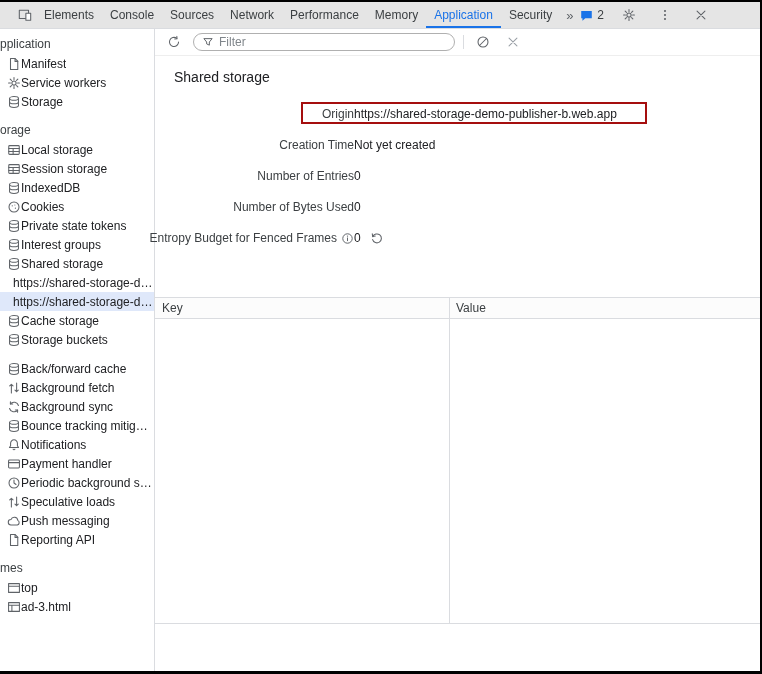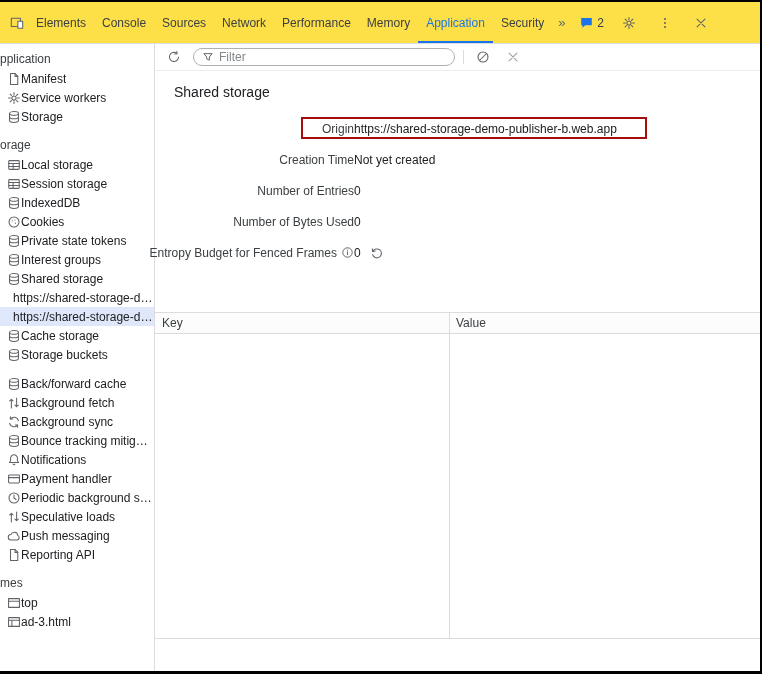--- a/index.html
+++ b/index.html
@@ -11,21 +11,21 @@
     --muted:#5f6368;
     --line:#dadce0;
   }
   *{box-sizing:border-box;margin:0;padding:0}
   body{background:#fff;font-family:"Liberation Sans","DejaVu Sans",sans-serif;font-size:12px;color:var(--ink)}
   .window{
     width:762px;height:674px;position:relative;background:#fff;overflow:hidden;
     border-top:2px solid #000;border-right:2px solid #000;border-bottom:3px solid #000;
   }
   
-  .tabbar{height:42px;display:flex;align-items:center;border-bottom:1px solid var(--line);padding-left:6px;background:#fde047}
+  .tabbar{height:27px;display:flex;align-items:center;border-bottom:1px solid var(--line);padding-left:14px;background:#e5e5e5}
   .icon-btn{display:inline-flex;align-items:center;justify-content:center;width:22px;height:22px;cursor:pointer}
   .ic{color:var(--muted);display:inline-flex;align-items:center;justify-content:center;line-height:0}
   .tabs{display:flex;height:100%}
   .tab{padding:0 8px;height:100%;display:flex;align-items:center;color:var(--ink2);white-space:nowrap;cursor:pointer}
   .tab.active{color:var(--accent);box-shadow:inset 0 -2px 0 var(--accent)}
   .tab.more{color:var(--muted);padding:0 6px;font-size:13px}
   .tb-right{margin-left:auto;display:flex;align-items:center;gap:14px;padding-right:48px}
   .badge{display:flex;align-items:center;gap:4px;color:var(--ink2);cursor:pointer}
   
   .dt-body{display:flex;height:642px}
@@ -41,21 +41,21 @@
   .main{flex:1;display:flex;flex-direction:column;min-width:0}
   .toolbar{height:27px;flex:none;display:flex;align-items:center;gap:8px;padding:0 8px;border-bottom:1px solid #eee}
   .filter{width:262px;height:18px;border:1px solid #b0b0b0;border-radius:9px;display:flex;align-items:center;gap:5px;padding:0 8px;cursor:text;background:#fff}
   .filter .ph{color:#80868b}
   .sep{width:1px;height:14px;background:var(--line)}
   .dim .ic{color:#9aa0a6}
   .report{flex:none}
   .report-title{font-size:14px;font-weight:400;color:var(--ink);margin:13px 0 0 19px}
   .fields{margin-top:13px}
   .field-row{position:relative;display:flex;align-items:center;height:31px}
-  .flabel{width:199px;flex:none;display:flex;justify-content:flex-end;align-items:flex-start;gap:4px;text-align:right;color:var(--ink2);white-space:nowrap}
+  .flabel{width:199px;flex:none;display:flex;justify-content:flex-end;align-items:flex-end;gap:4px;text-align:right;color:var(--ink2);white-space:nowrap}
   .fvalue{color:var(--ink);white-space:nowrap}
   .reset{margin-left:9px;cursor:pointer}
   .hl-box{position:absolute;left:146px;top:4px;width:346px;height:22px;border:2px solid var(--red);pointer-events:none}
   
   .grid{margin-top:44px;position:relative;border-top:1px solid var(--line);border-bottom:1px solid var(--line)}
   .grid-header{height:21px;display:flex;border-bottom:1px solid var(--line);background:#fcfcfc}
   .grid-header .cell{line-height:20px;color:var(--ink2);padding-left:7px;cursor:pointer}
   .cell.key{width:294px;flex:none}
   .cell.val{flex:1}
   .grid-body{height:304px;background:#fff}

